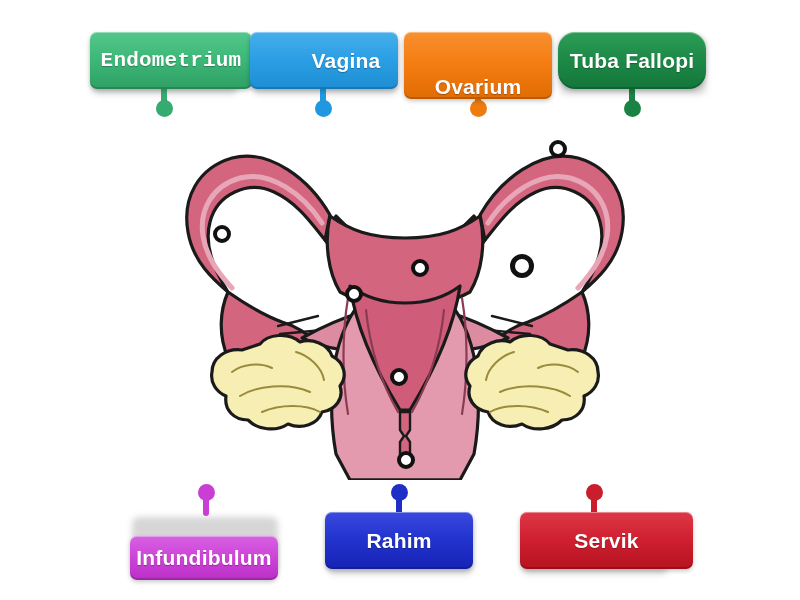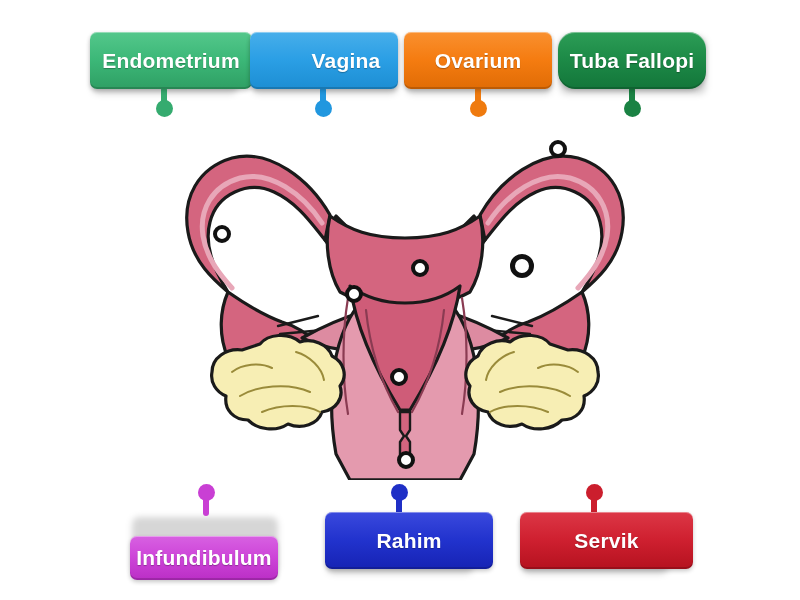--- a/index.html
+++ b/index.html
@@ -287,51 +287,51 @@
       <div class="marker" style="left: 411px; top: 259px; width: 18px; height: 18px; border: 4px solid rgb(17, 17, 17);"></div>
       <div class="marker" style="left: 345px; top: 285px; width: 18px; height: 18px; border: 4px solid rgb(17, 17, 17);"></div>
       <div class="marker" style="left: 390px; top: 368px; width: 18px; height: 18px; border: 4px solid rgb(17, 17, 17);"></div>
       <div class="marker" style="left: 397px; top: 451px; width: 18px; height: 18px; border: 4px solid rgb(17, 17, 17);"></div>
     </div>
 
   <div id="labels-layer">
       <div class="tile-shadow" style="left: 92px; top: 37px; width: 146px; height: 57px;"></div>
       <div class="conn" style="background: rgb(53, 171, 111); left: 161px; top: 87px; height: 25px;"></div>
       <div class="knob" style="background: rgb(53, 171, 111); left: 155.5px; top: 99.5px;"></div>
-      <div class="tile" style="left: 90px; top: 32px; width: 162px; height: 57px; background: linear-gradient(rgb(84, 199, 139) 0%, rgb(60, 184, 120) 48%, rgb(47, 159, 100) 100%); box-shadow: rgba(255, 255, 255, 0.38) 0px 1px 0px inset, rgba(0, 0, 0, 0.16) 0px -2px 0px inset, rgba(0, 0, 0, 0.22) 0px 2px 4px;">
+      <div class="tile" style="left: 90px; top: 32px; width: 162px; height: 57px; background: linear-gradient(rgb(84, 199, 139) 0%, rgb(60, 184, 120) 48%, rgb(47, 159, 100) 100%); box-shadow: rgba(255, 255, 255, 0.38) 0px 1px 0px inset, rgba(0, 0, 0, 0.16) 0px -2px 0px inset, rgba(0, 0, 0, 0.22) 0px 2px 4px; font-family: Liberation Mono, monospace;">
         <span>Endometrium</span>
       </div>
       <div class="tile-shadow" style="left: 252px; top: 37px; width: 146px; height: 57px;"></div>
       <div class="conn" style="background: rgb(33, 151, 223); left: 320px; top: 87px; height: 25px;"></div>
       <div class="knob" style="background: rgb(33, 151, 223); left: 314.5px; top: 99.5px;"></div>
       <div class="tile" style="left: 250px; top: 32px; width: 148px; height: 57px; background: linear-gradient(rgb(71, 174, 234) 0%, rgb(43, 159, 229) 48%, rgb(29, 142, 211) 100%); box-shadow: rgba(255, 255, 255, 0.38) 0px 1px 0px inset, rgba(0, 0, 0, 0.16) 0px -2px 0px inset, rgba(0, 0, 0, 0.22) 0px 2px 4px; padding-left: 44px;">
         <span>Vagina</span>
       </div>
       <div class="tile-shadow" style="left: 406px; top: 37px; width: 146px; height: 57px;"></div>
       <div class="conn" style="background: rgb(239, 122, 14); left: 475px; top: 87px; height: 25px;"></div>
       <div class="knob" style="background: rgb(239, 122, 14); left: 469.5px; top: 99.5px;"></div>
-      <div class="tile" style="left: 404px; top: 32px; width: 148px; height: 57px; background: linear-gradient(rgb(249, 144, 47) 0%, rgb(245, 124, 17) 48%, rgb(224, 108, 5) 100%); box-shadow: rgba(255, 255, 255, 0.38) 0px 1px 0px inset, rgba(0, 0, 0, 0.16) 0px -2px 0px inset, rgba(0, 0, 0, 0.22) 0px 2px 4px;">
+      <div class="tile" style="left: 404px; top: 32px; width: 148px; height: 67px; background: linear-gradient(rgb(249, 144, 47) 0%, rgb(245, 124, 17) 48%, rgb(224, 108, 5) 100%); box-shadow: rgba(255, 255, 255, 0.38) 0px 1px 0px inset, rgba(0, 0, 0, 0.16) 0px -2px 0px inset, rgba(0, 0, 0, 0.22) 0px 2px 4px; align-items: flex-end;">
         <span>Ovarium</span>
       </div>
       <div class="tile-shadow" style="left: 560px; top: 37px; width: 146px; height: 57px;"></div>
       <div class="conn" style="background: rgb(26, 130, 67); left: 629px; top: 87px; height: 25px;"></div>
       <div class="knob" style="background: rgb(26, 130, 67); left: 623.5px; top: 99.5px;"></div>
       <div class="tile" style="left: 558px; top: 32px; width: 148px; height: 57px; background: linear-gradient(rgb(44, 157, 86) 0%, rgb(29, 138, 71) 48%, rgb(19, 118, 58) 100%); box-shadow: rgba(255, 255, 255, 0.38) 0px 1px 0px inset, rgba(0, 0, 0, 0.16) 0px -2px 0px inset, rgba(0, 0, 0, 0.22) 0px 2px 4px; border-radius: 17px;">
         <span>Tuba Fallopi</span>
       </div>
       <div class="tile-shadow" style="left: 132px; top: 517px; width: 146px; height: 57px;"></div>
       <div class="conn" style="background: rgb(201, 63, 212); left: 203px; top: 492px; height: 24px;"></div>
       <div class="knob" style="background: rgb(201, 63, 212); left: 197.5px; top: 483.5px;"></div>
       <div class="tile" style="left: 130px; top: 512px; width: 148px; height: 44px; background: linear-gradient(rgb(216, 97, 226) 0%, rgb(205, 69, 216) 48%, rgb(187, 46, 198) 100%); box-shadow: rgba(255, 255, 255, 0.38) 0px 1px 0px inset, rgba(0, 0, 0, 0.16) 0px -2px 0px inset, rgba(0, 0, 0, 0.22) 0px 2px 4px; margin-top: 24px;">
         <span>Infundibulum</span>
       </div>
       <div class="tile-shadow" style="left: 327px; top: 517px; width: 146px; height: 57px;"></div>
       <div class="conn" style="background: rgb(31, 47, 198); left: 396px; top: 492px; height: 24px;"></div>
       <div class="knob" style="background: rgb(31, 47, 198); left: 390.5px; top: 483.5px;"></div>
-      <div class="tile" style="left: 325px; top: 512px; width: 168px; height: 57px; background: linear-gradient(rgb(58, 73, 221) 0%, rgb(34, 51, 206) 48%, rgb(22, 35, 180) 100%); box-shadow: rgba(255, 255, 255, 0.38) 0px 1px 0px inset, rgba(0, 0, 0, 0.16) 0px -2px 0px inset, rgba(0, 0, 0, 0.22) 0px 2px 4px;">
+      <div class="tile" style="left: 325px; top: 512px; width: 148px; height: 57px; background: linear-gradient(rgb(58, 73, 221) 0%, rgb(34, 51, 206) 48%, rgb(22, 35, 180) 100%); box-shadow: rgba(255, 255, 255, 0.38) 0px 1px 0px inset, rgba(0, 0, 0, 0.16) 0px -2px 0px inset, rgba(0, 0, 0, 0.22) 0px 2px 4px;">
         <span>Rahim</span>
       </div>
       <div class="tile-shadow" style="left: 522px; top: 517px; width: 146px; height: 57px;"></div>
       <div class="conn" style="background: rgb(203, 30, 45); left: 591px; top: 492px; height: 24px;"></div>
       <div class="knob" style="background: rgb(203, 30, 45); left: 585.5px; top: 483.5px;"></div>
       <div class="tile" style="left: 520px; top: 512px; width: 173px; height: 57px; background: linear-gradient(rgb(220, 55, 70) 0%, rgb(207, 32, 48) 48%, rgb(181, 18, 31) 100%); box-shadow: rgba(255, 255, 255, 0.38) 0px 1px 0px inset, rgba(0, 0, 0, 0.16) 0px -2px 0px inset, rgba(0, 0, 0, 0.22) 0px 2px 4px;">
         <span>Servik</span>
       </div>
     </div>
 

